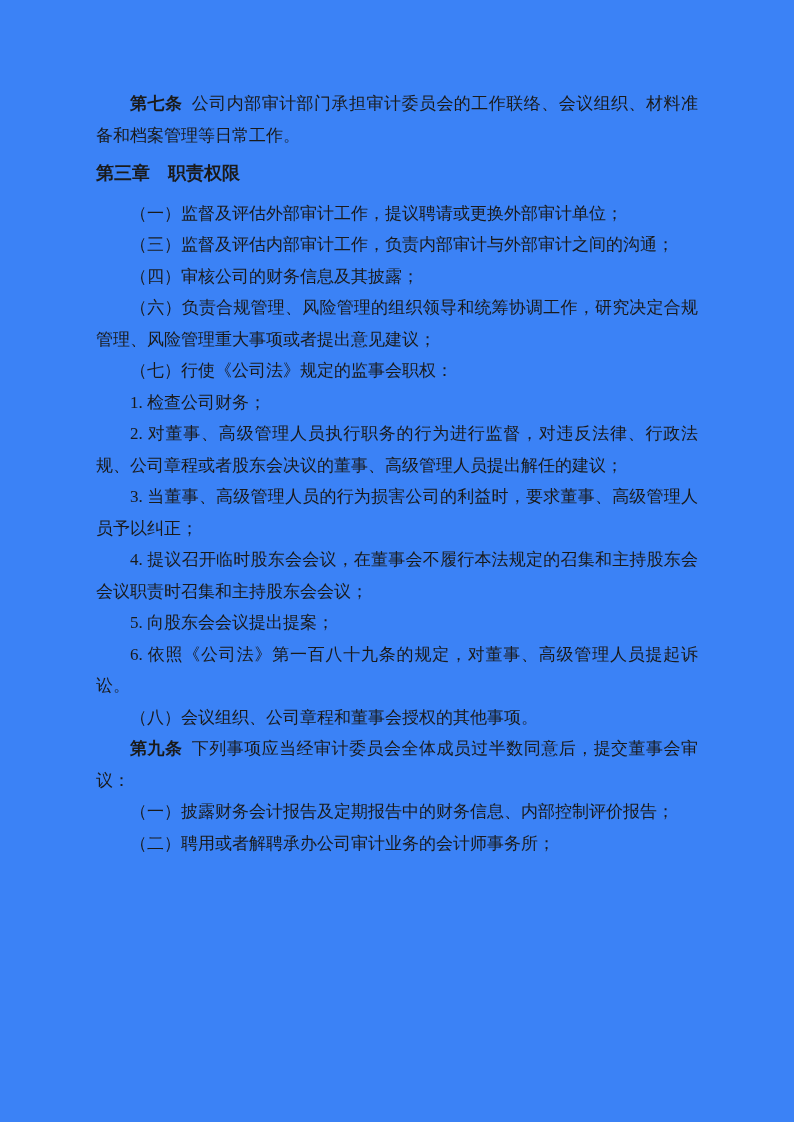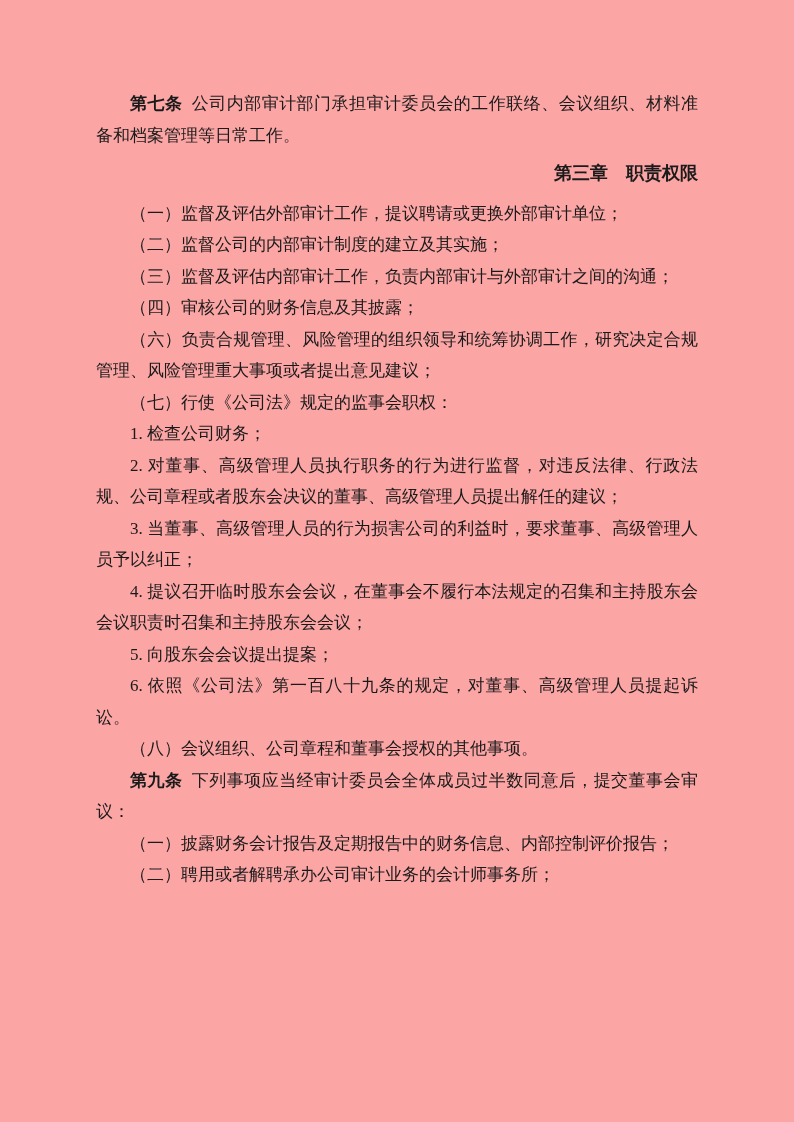--- a/index.html
+++ b/index.html
@@ -6,41 +6,41 @@
     margin: 0;
     padding: 0;
     background: #ffffff;
   }
   .page {
     position: relative;
     width: 794px;
     height: 1122px;
     box-sizing: border-box;
     margin: 0;
-    background: #fca5a5;
+    background: #3b82f6;
     overflow: hidden;
   }
   .doc-body {
     position: absolute;
     left: 96px;
     top: 88px;
     width: 602px;
     font-family: "Liberation Serif", "DejaVu Serif", serif;
     font-size: 17px;
     line-height: 31.5px;
     color: #1a1a1a;
     text-align: justify;
   }
   .doc-body p {
     margin: 0;
     padding: 0;
     text-indent: 2em;
   }
   p.chapter_heading {
-    text-align: right;
+    text-align: left;
     text-indent: 0;
     font-weight: bold;
     font-size: 18px;
     margin: 7px 0 8px 0;
   }
   p.article b {
     font-weight: bold;
     margin-right: 0.55em;
   }
   p.item, p.subitem {
@@ -48,21 +48,20 @@
   }
 </style>
 </head>
 <body>
 
 <div class="page">
   <div class="doc-body">
       <p class="article"><b>第七条</b><span>公司内部审计部门承担审计委员会的工作联络、会议组织、材料准备和档案管理等日常工作。</span></p>
       <p class="chapter_heading">第三章　职责权限</p>
       <p class="item">（一）监督及评估外部审计工作，提议聘请或更换外部审计单位；</p>
-      <p class="item">（二）监督公司的内部审计制度的建立及其实施；</p>
       <p class="item">（三）监督及评估内部审计工作，负责内部审计与外部审计之间的沟通；</p>
       <p class="item">（四）审核公司的财务信息及其披露；</p>
       <p class="item">（六）负责合规管理、风险管理的组织领导和统筹协调工作，研究决定合规管理、风险管理重大事项或者提出意见建议；</p>
       <p class="item">（七）行使《公司法》规定的监事会职权：</p>
       <p class="subitem">1. 检查公司财务；</p>
       <p class="subitem">2. 对董事、高级管理人员执行职务的行为进行监督，对违反法律、行政法规、公司章程或者股东会决议的董事、高级管理人员提出解任的建议；</p>
       <p class="subitem">3. 当董事、高级管理人员的行为损害公司的利益时，要求董事、高级管理人员予以纠正；</p>
       <p class="subitem">4. 提议召开临时股东会会议，在董事会不履行本法规定的召集和主持股东会会议职责时召集和主持股东会会议；</p>
       <p class="subitem">5. 向股东会会议提出提案；</p>
       <p class="subitem">6. 依照《公司法》第一百八十九条的规定，对董事、高级管理人员提起诉讼。</p>

